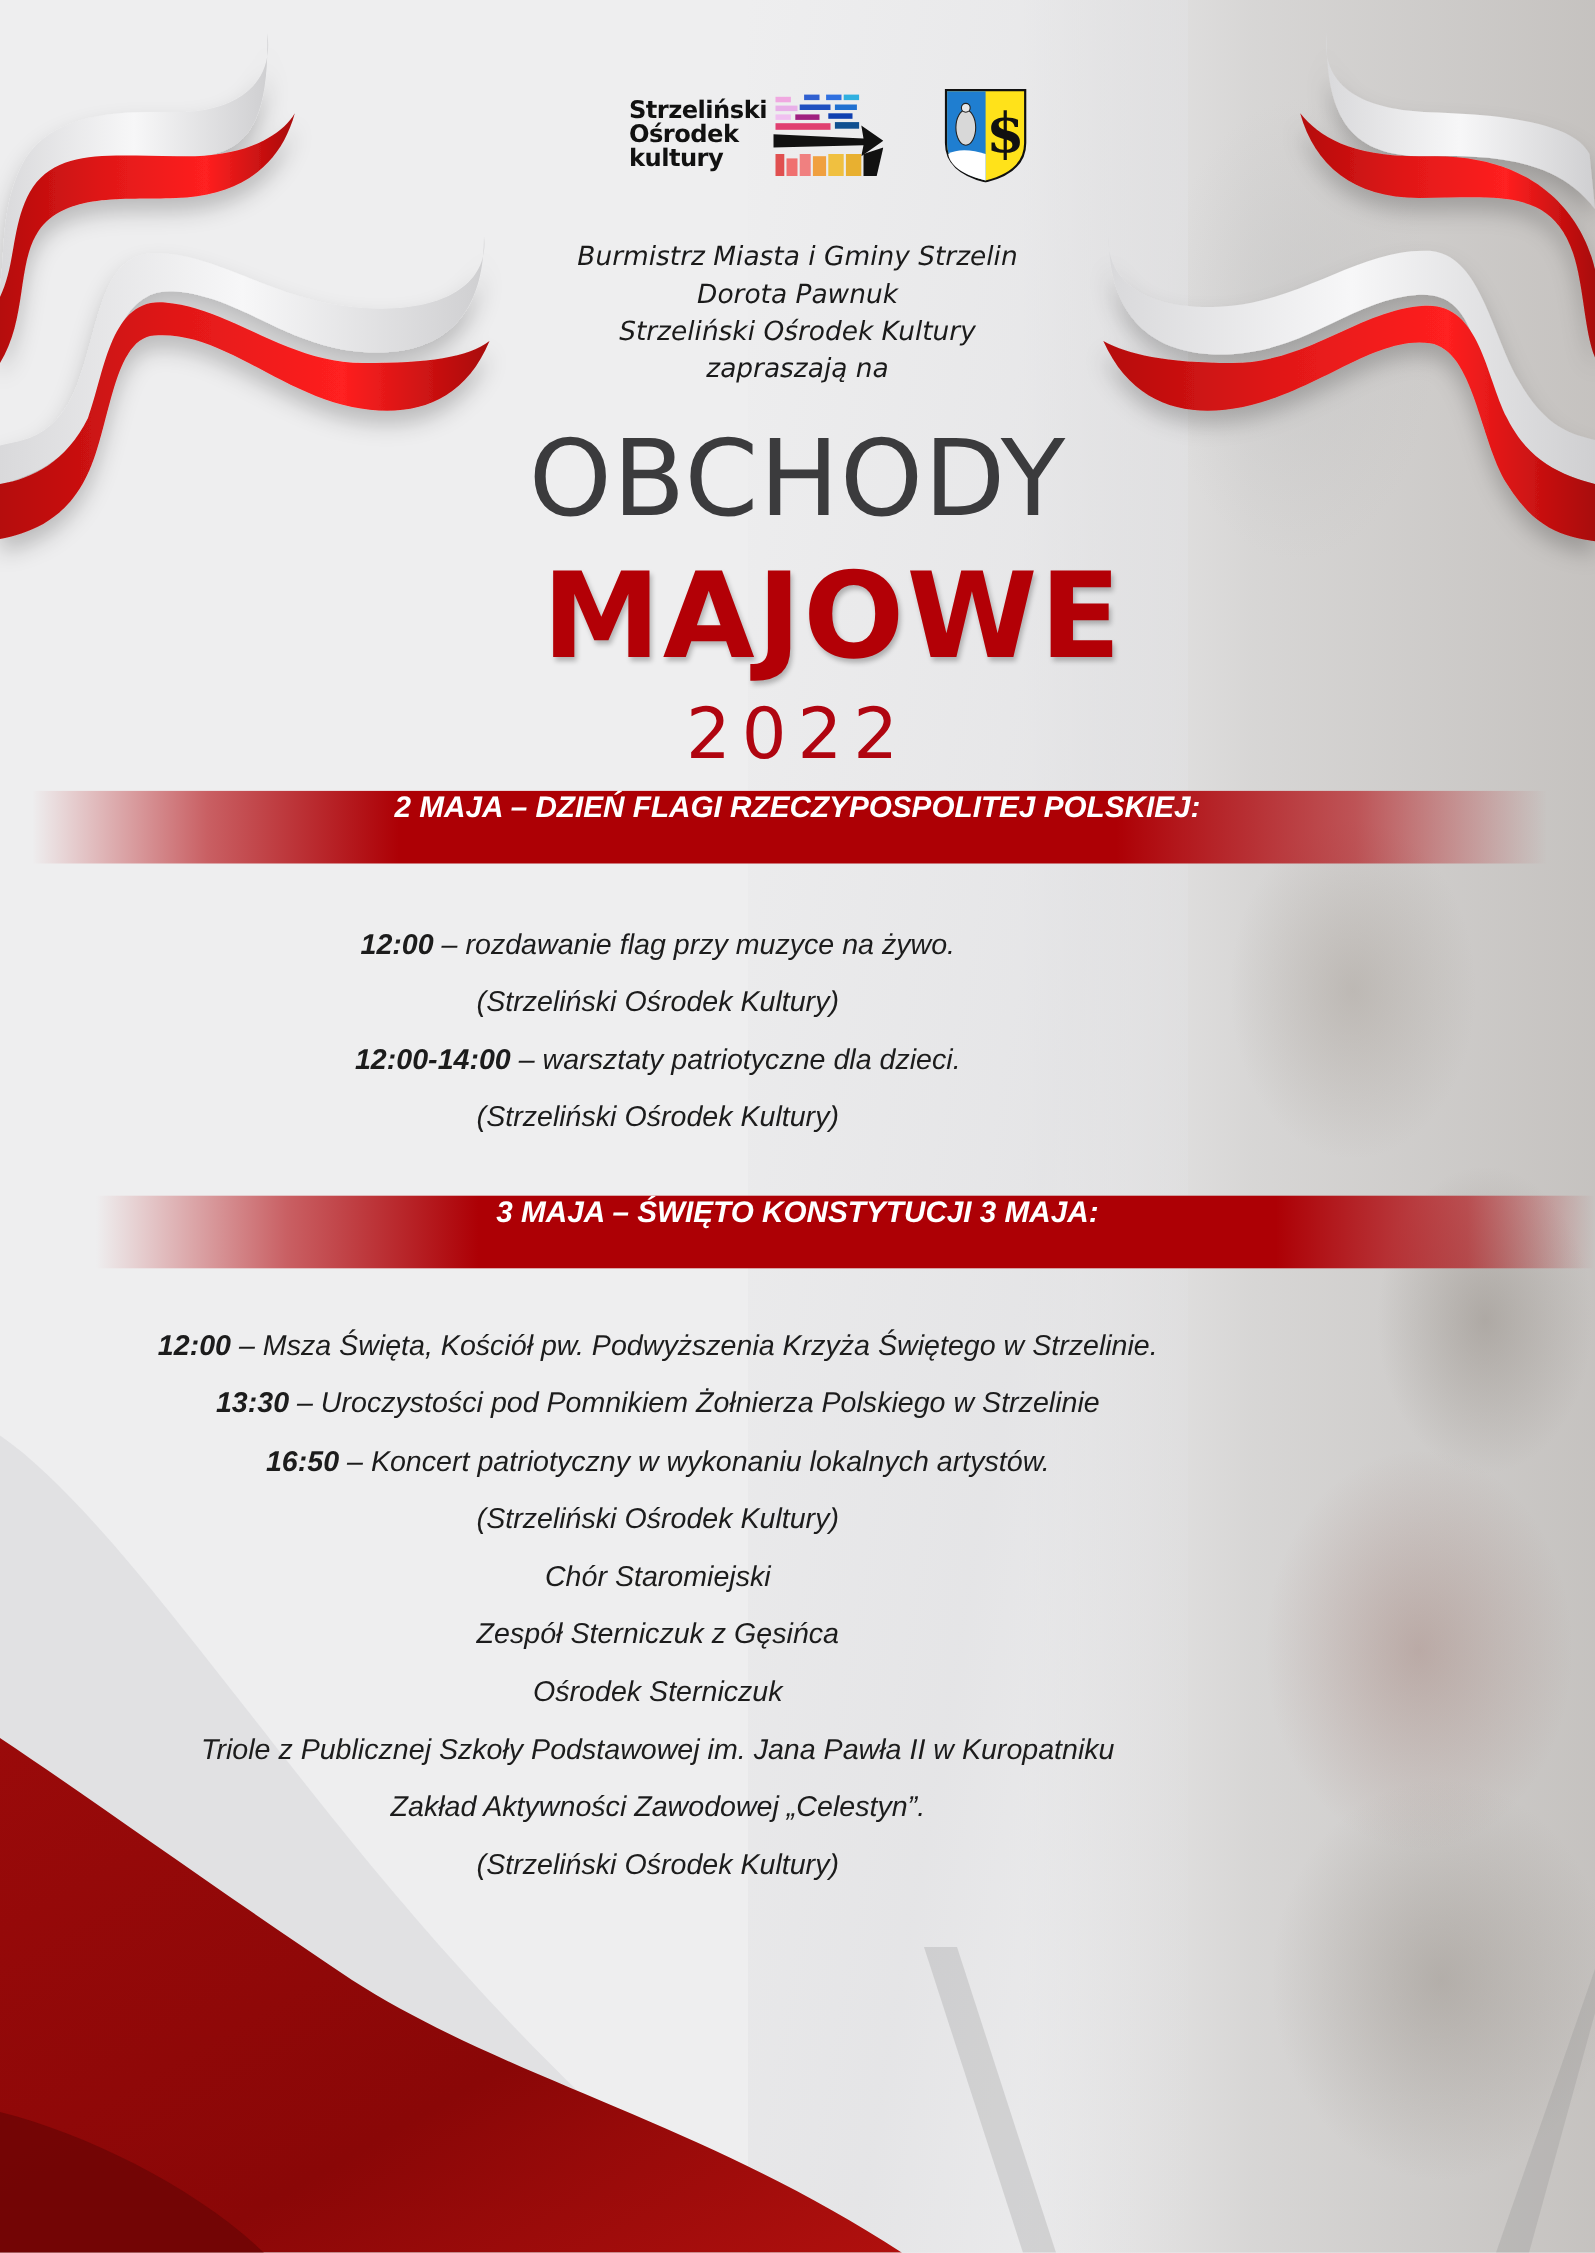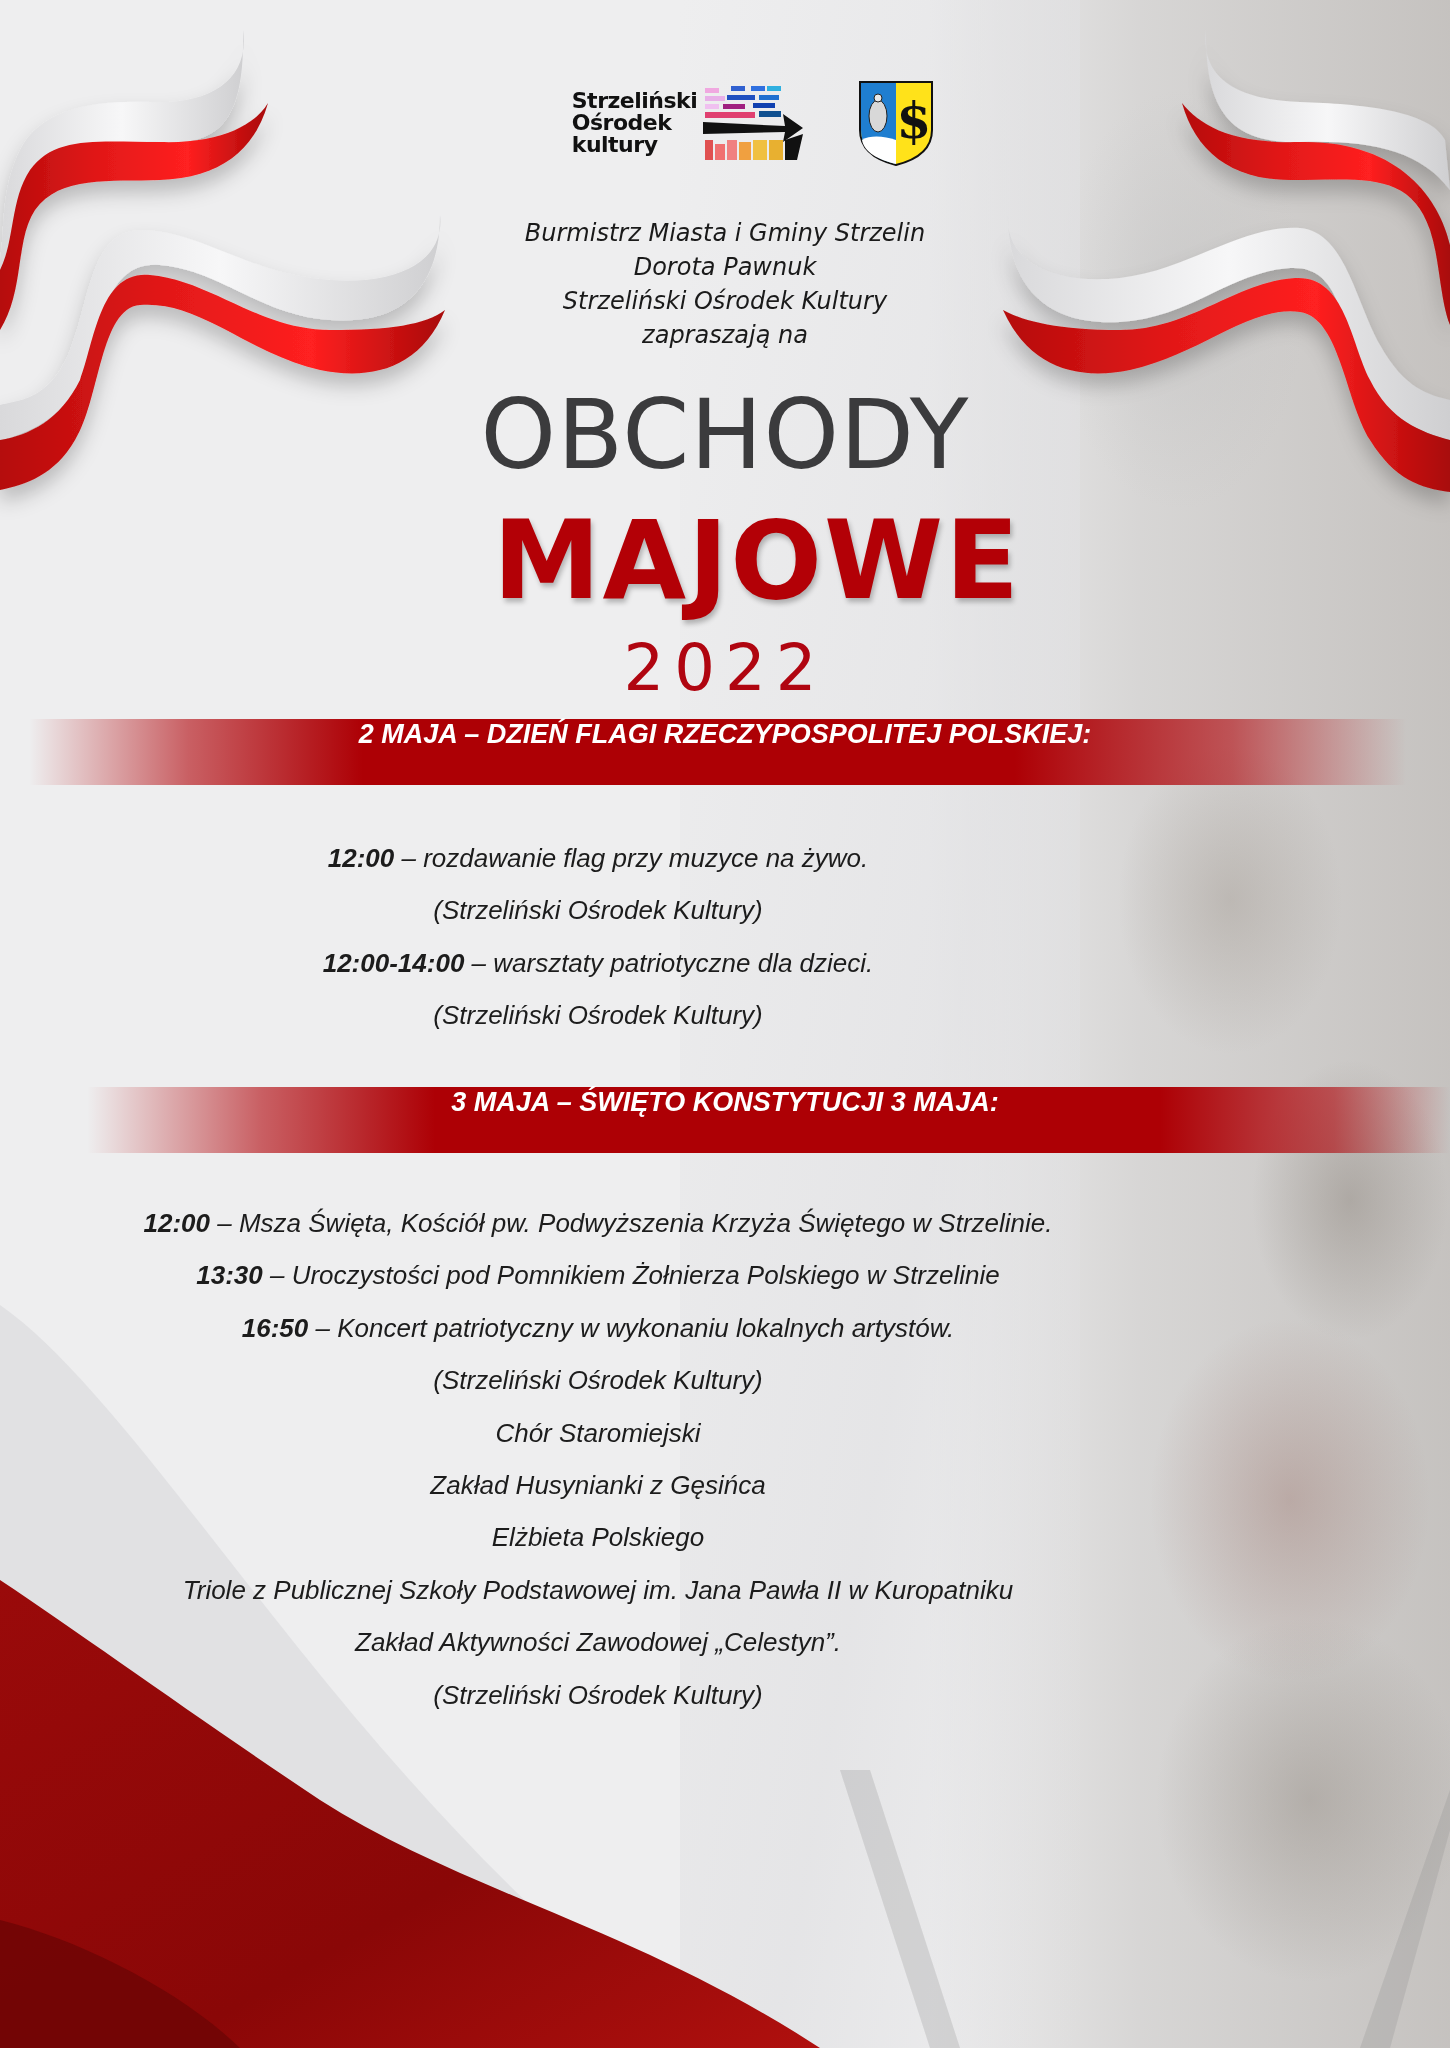--- a/index.html
+++ b/index.html
@@ -195,18 +195,18 @@
 
 <div class="banner banner-2">
   <span>3 MAJA – ŚWIĘTO KONSTYTUCJI 3 MAJA:</span>
 </div>
 <div class="schedule sched-2">
   <div class="line"><span class="time">12:00</span><span> – Msza Święta, Kościół pw. Podwyższenia Krzyża Świętego w Strzelinie.</span></div>
   <div class="line"><span class="time">13:30</span><span> – Uroczystości pod Pomnikiem Żołnierza Polskiego w Strzelinie</span></div>
   <div class="line"><span class="time">16:50</span><span> – Koncert patriotyczny w wykonaniu lokalnych artystów.</span></div>
   <div class="line"><span class="time"></span><span>(Strzeliński Ośrodek Kultury)</span></div>
   <div class="line"><span class="time"></span><span>Chór Staromiejski</span></div>
-  <div class="line"><span class="time"></span><span>Zakład Husynianki z Gęsińca</span></div>
-  <div class="line"><span class="time"></span><span>Elżbieta Polskiego</span></div>
+  <div class="line"><span class="time"></span><span>Zespół Sterniczuk z Gęsińca</span></div>
+  <div class="line"><span class="time"></span><span>Ośrodek Sterniczuk</span></div>
   <div class="line"><span class="time"></span><span>Triole z Publicznej Szkoły Podstawowej im. Jana Pawła II w Kuropatniku</span></div>
   <div class="line"><span class="time"></span><span>Zakład Aktywności Zawodowej „Celestyn”.</span></div>
   <div class="line"><span class="time"></span><span>(Strzeliński Ośrodek Kultury)</span></div>
 </div>
 
 </body></html>

